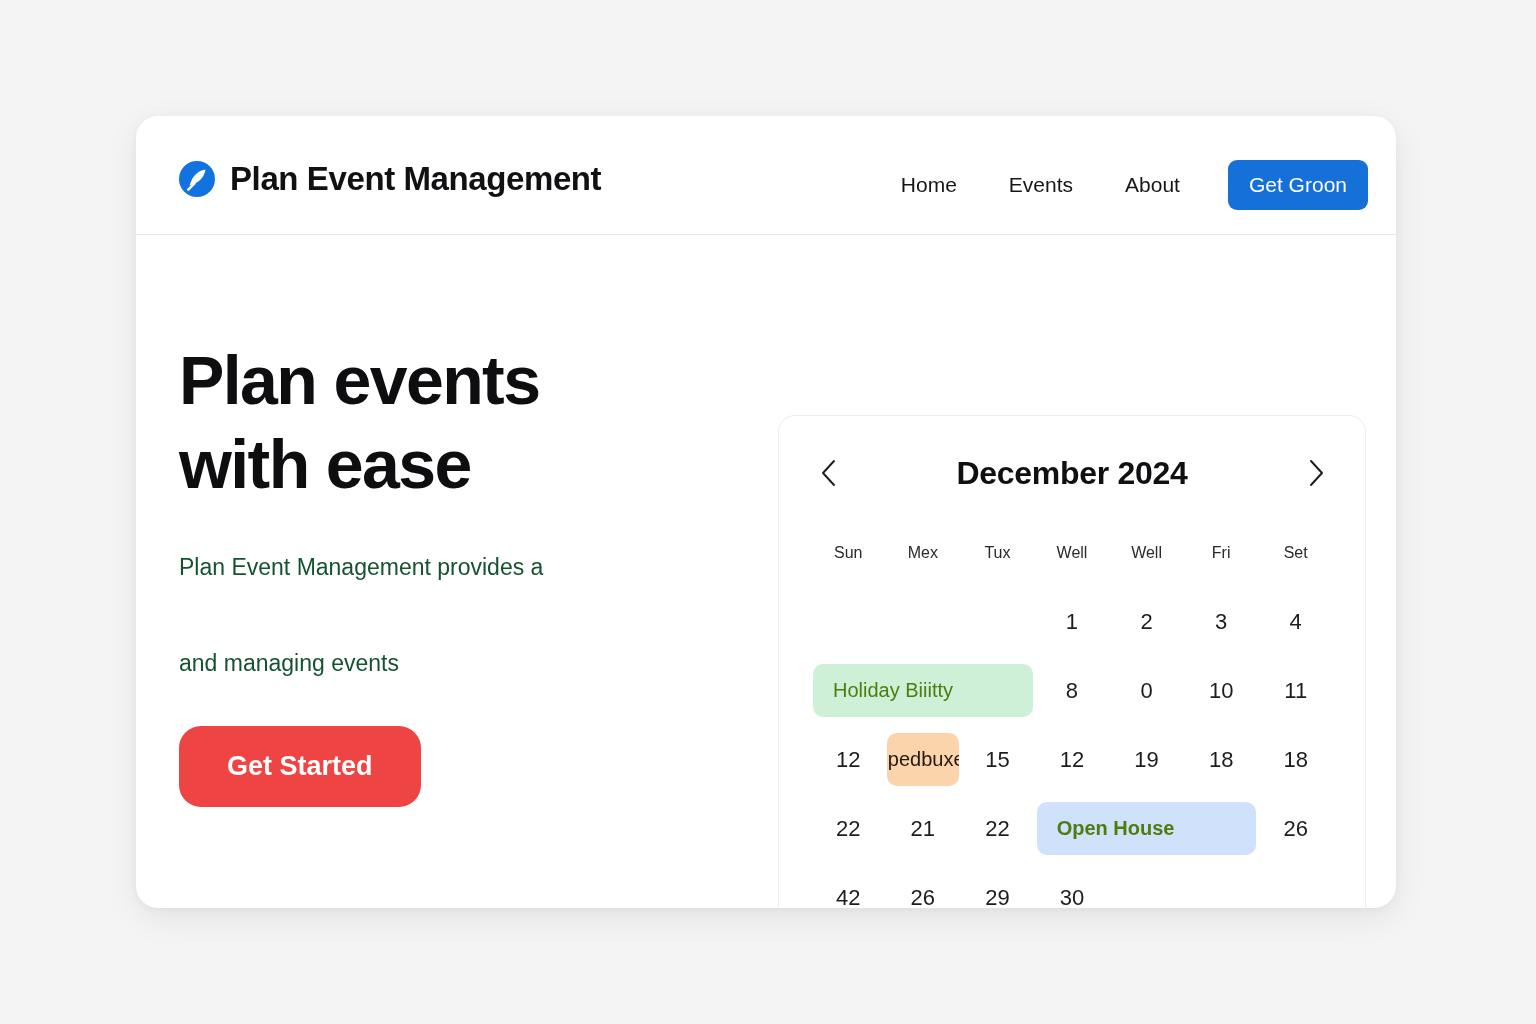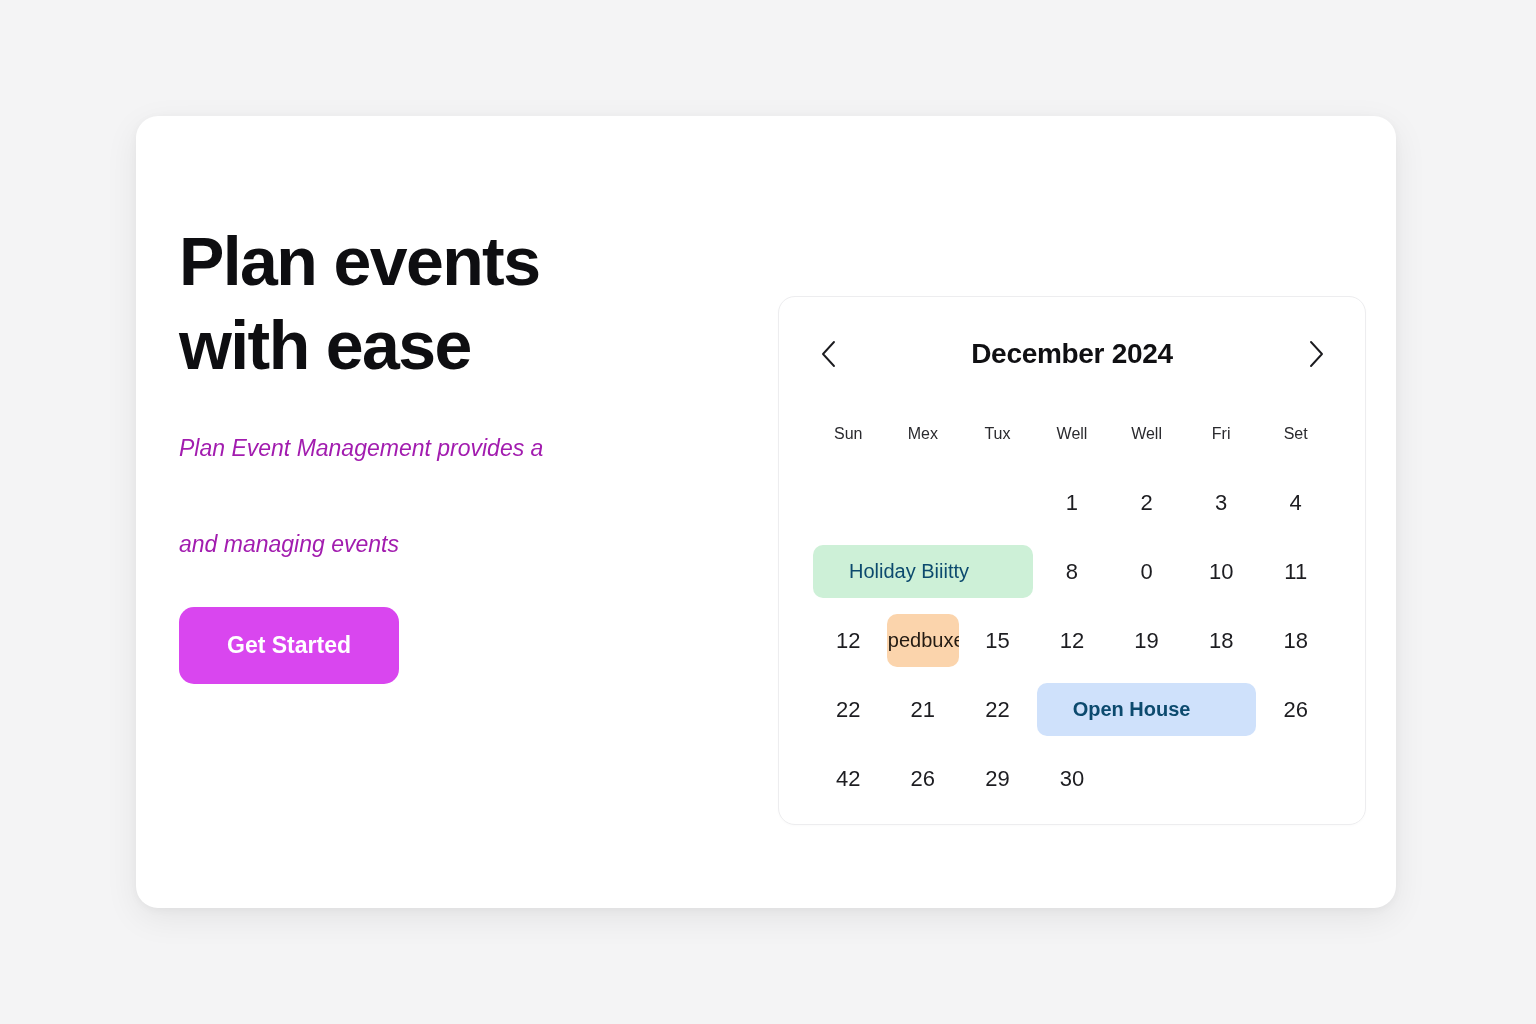--- a/index.html
+++ b/index.html
@@ -112,34 +112,33 @@
     line-height: 1.23;
     font-weight: 700;
     color: #0e0e11;
     letter-spacing: -1.6px;
   }
 
   .hero-sub {
     margin-top: 38px;
     font-size: 23px;
     line-height: 2.08;
-    color: #a21caf;
+    color: #14532d;
     max-width: 520px;
-    font-style: italic;
   }
 
   .hero-cta {
     margin-top: 38px;
     display: inline-block;
-    background: #d946ef;
+    background: #ef4444;
     color: #ffffff;
-    font-size: 23px;
+    font-size: 27px;
     font-weight: 700;
     border: none;
-    border-radius: 15px;
+    border-radius: 22px;
     padding: 25px 48px;
     cursor: pointer;
     font-family: inherit;
   }
 
   
   .cal-card {
     position: absolute;
     left: 642px;
     top: 180px;
@@ -154,21 +153,21 @@
 
   .cal-head {
     position: relative;
     height: 54px;
     display: flex;
     align-items: center;
     justify-content: center;
   }
 
   .cal-title {
-    font-size: 28px;
+    font-size: 32px;
     font-weight: 700;
     color: #101013;
     letter-spacing: -0.3px;
     text-align: right;
   }
 
   .cal-arrow {
     position: absolute;
     top: 50%;
     transform: translateY(-50%);
@@ -213,40 +212,59 @@
   }
 
   .day.empty { cursor: default; }
 
   .event {
     margin: 0 2px;
     height: 53px;
     border-radius: 10px;
     display: flex;
     align-items: center;
-    padding-left: 36px;
+    padding-left: 20px;
     font-size: 20px;
-    color: #0c4a6e;
+    color: #4d7c0f;
     cursor: pointer;
     overflow: hidden;
     white-space: nowrap;
   }
 
   .event.span3 { grid-column: span 3; }
   .event.green  { background: #cdf0d7; }
   .event.orange { background: #fbd4ac; grid-column: span 1; margin: 0 1px;
                   padding-left: 0; justify-content: center;
                   color: #231a12; }
   .event.blue   { background: #cfe1fb; font-weight: bold; }
 </style>
 </head>
 <body>
 
 <div class="app-card">
 
+  <div class="header">
+
+    <div class="brand">
+      <svg class="logo-mark" viewBox="0 0 38 38">
+        <circle cx="19" cy="19" r="18" fill="#1273e0"></circle>
+        <path d="M27.5 9.5 C21 10.5 16 14.5 13.5 20.5 L11.5 25.5 L16.5 23.5 C22.5 21 26.5 16 27.5 9.5 Z" fill="#ffffff"></path>
+        <path d="M16.6 23.4 L10.2 29.6" stroke="#ffffff" stroke-width="2.4" stroke-linecap="round"></path>
+      </svg>
+      <span class="brand-name">Plan Event Management</span>
+    </div>
+
+    <nav class="nav">
+      <a class="nav-link">Home</a>
+      <a class="nav-link">Events</a>
+      <a class="nav-link">About</a>
+      <button class="nav-cta">Get Groon</button>
+    </nav>
+
+  </div>
 
   <div class="content">
 
     <div class="hero">
       <h1 class="hero-title">
         <span>Plan events</span><br>
         <span>with ease</span>
       </h1>
       <p class="hero-sub">
         <span>Plan Event Management provides a</span><br>

